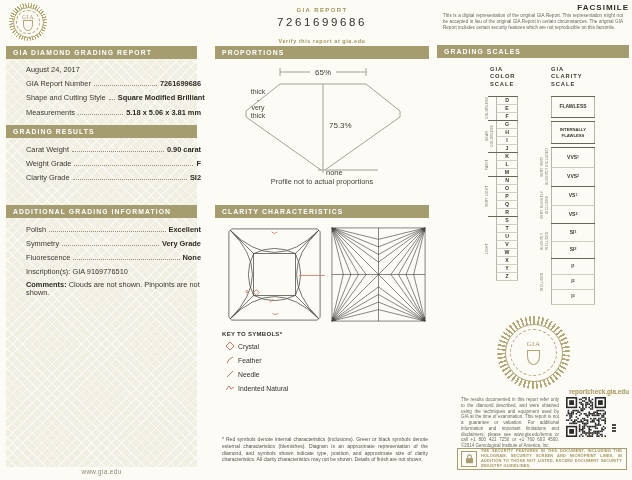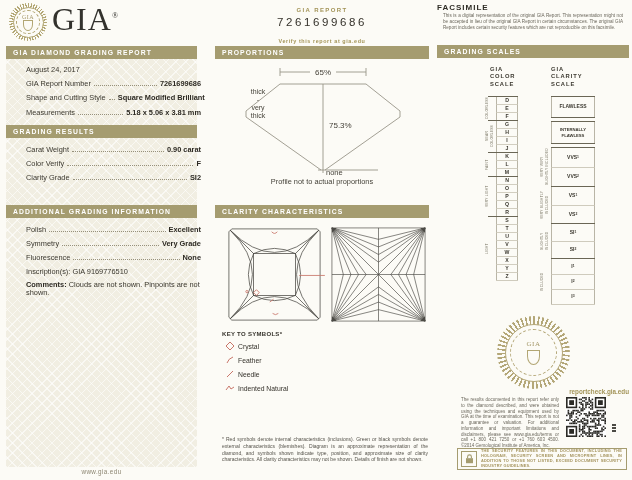--- a/index.html
+++ b/index.html
@@ -37,21 +37,21 @@
   .mh1{font-size:6px;font-weight:bold;letter-spacing:1.4px;color:#a39458}
   .mh2{font-size:11.5px;letter-spacing:2.6px;color:#35322b;margin-top:3px}
   .mh3{font-size:5.4px;font-weight:bold;letter-spacing:.6px;color:#a39458;margin-top:10px}
   .prop-caption{left:215px;top:177px;width:214px;text-align:center;font-size:7.4px;color:#46433a}
   .key-title{left:222px;top:331px;font-size:6px;font-weight:bold;letter-spacing:.3px;color:#35322b}
   #key-items{left:225px;top:341px}
   .key-item{display:flex;align-items:center;margin-bottom:4px;font-size:6.8px;color:#35322b}
   .ksym{width:13px;display:inline-flex;align-items:center}
   .footnote{left:222px;top:436px;width:206px;font-size:5px;line-height:6.8px;color:#55524a;text-align:justify}
   
-  .facs-title{left:437px;top:3px;width:192px;text-align:left;font-size:8px;font-weight:bold;
+  .facs-title{left:437px;top:3px;width:192px;text-align:right;font-size:8px;font-weight:bold;
       letter-spacing:1px;color:#2f2d26}
   .facs-text{left:443px;top:13px;width:180px;font-size:4.6px;line-height:5.9px;text-align:justify;color:#6b675c}
   .scale-title{position:absolute;font-size:5.8px;font-weight:bold;line-height:7.4px;letter-spacing:.9px;color:#3b382f}
   #color-scale-table{left:496px;top:96px;width:22px;border-bottom:1px solid #cfcbbd}
   .cgroup{position:relative;border-top:1.4px solid #6a6655}
   .cgroup:before{content:"";position:absolute;left:-8px;width:8px;top:-1.4px;border-top:1.4px solid #6a6655}
   .ccell{height:7px;line-height:7.4px;text-align:center;font-size:5.2px;font-weight:bold;color:#3b382f;
       border-left:1px solid #b9b5a6;border-right:1px solid #b9b5a6}
   .ccell+.ccell{border-top:1px solid #d2cec0}
   #clarity-scale-table{left:551px;top:96px;width:44px}
@@ -94,21 +94,20 @@
 <div id="page">
 
   <div class="abs logo-seal">
     <div class="in">
         <div class="in2">
       <span class="seal-gia">GIA</span>
       <div class="shield"></div>
     </div>
       </div>
   </div>
-  <div class="abs wordmark"><span>GIA</span><sup>®</sup></div>
 
   <div class="bar" style="left:6px;top:46px;width:191px">GIA DIAMOND GRADING REPORT</div>
 
   <div class="abs panel"></div>
 
   <div class="lsec" id="report-info-rows" style="top:66px">
       <div class="row plain">August 24, 2017</div>
       <div class="row">
         <span class="lbl">GIA Report Number</span>
         <span class="leader"></span>
@@ -127,21 +126,21 @@
     </div>
 
   <div class="bar" style="left:6px;top:125px;width:191px">GRADING RESULTS</div>
   <div class="lsec" id="grading-results-rows" style="top:145px">
       <div class="row">
         <span class="lbl">Carat Weight</span>
         <span class="leader"></span>
         <span class="val">0.90 carat</span>
       </div>
       <div class="row">
-        <span class="lbl">Color Verify</span>
+        <span class="lbl">Weight Grade</span>
         <span class="leader"></span>
         <span class="val">F</span>
       </div>
       <div class="row">
         <span class="lbl">Clarity Grade</span>
         <span class="leader"></span>
         <span class="val">SI2</span>
       </div>
     </div>
 

